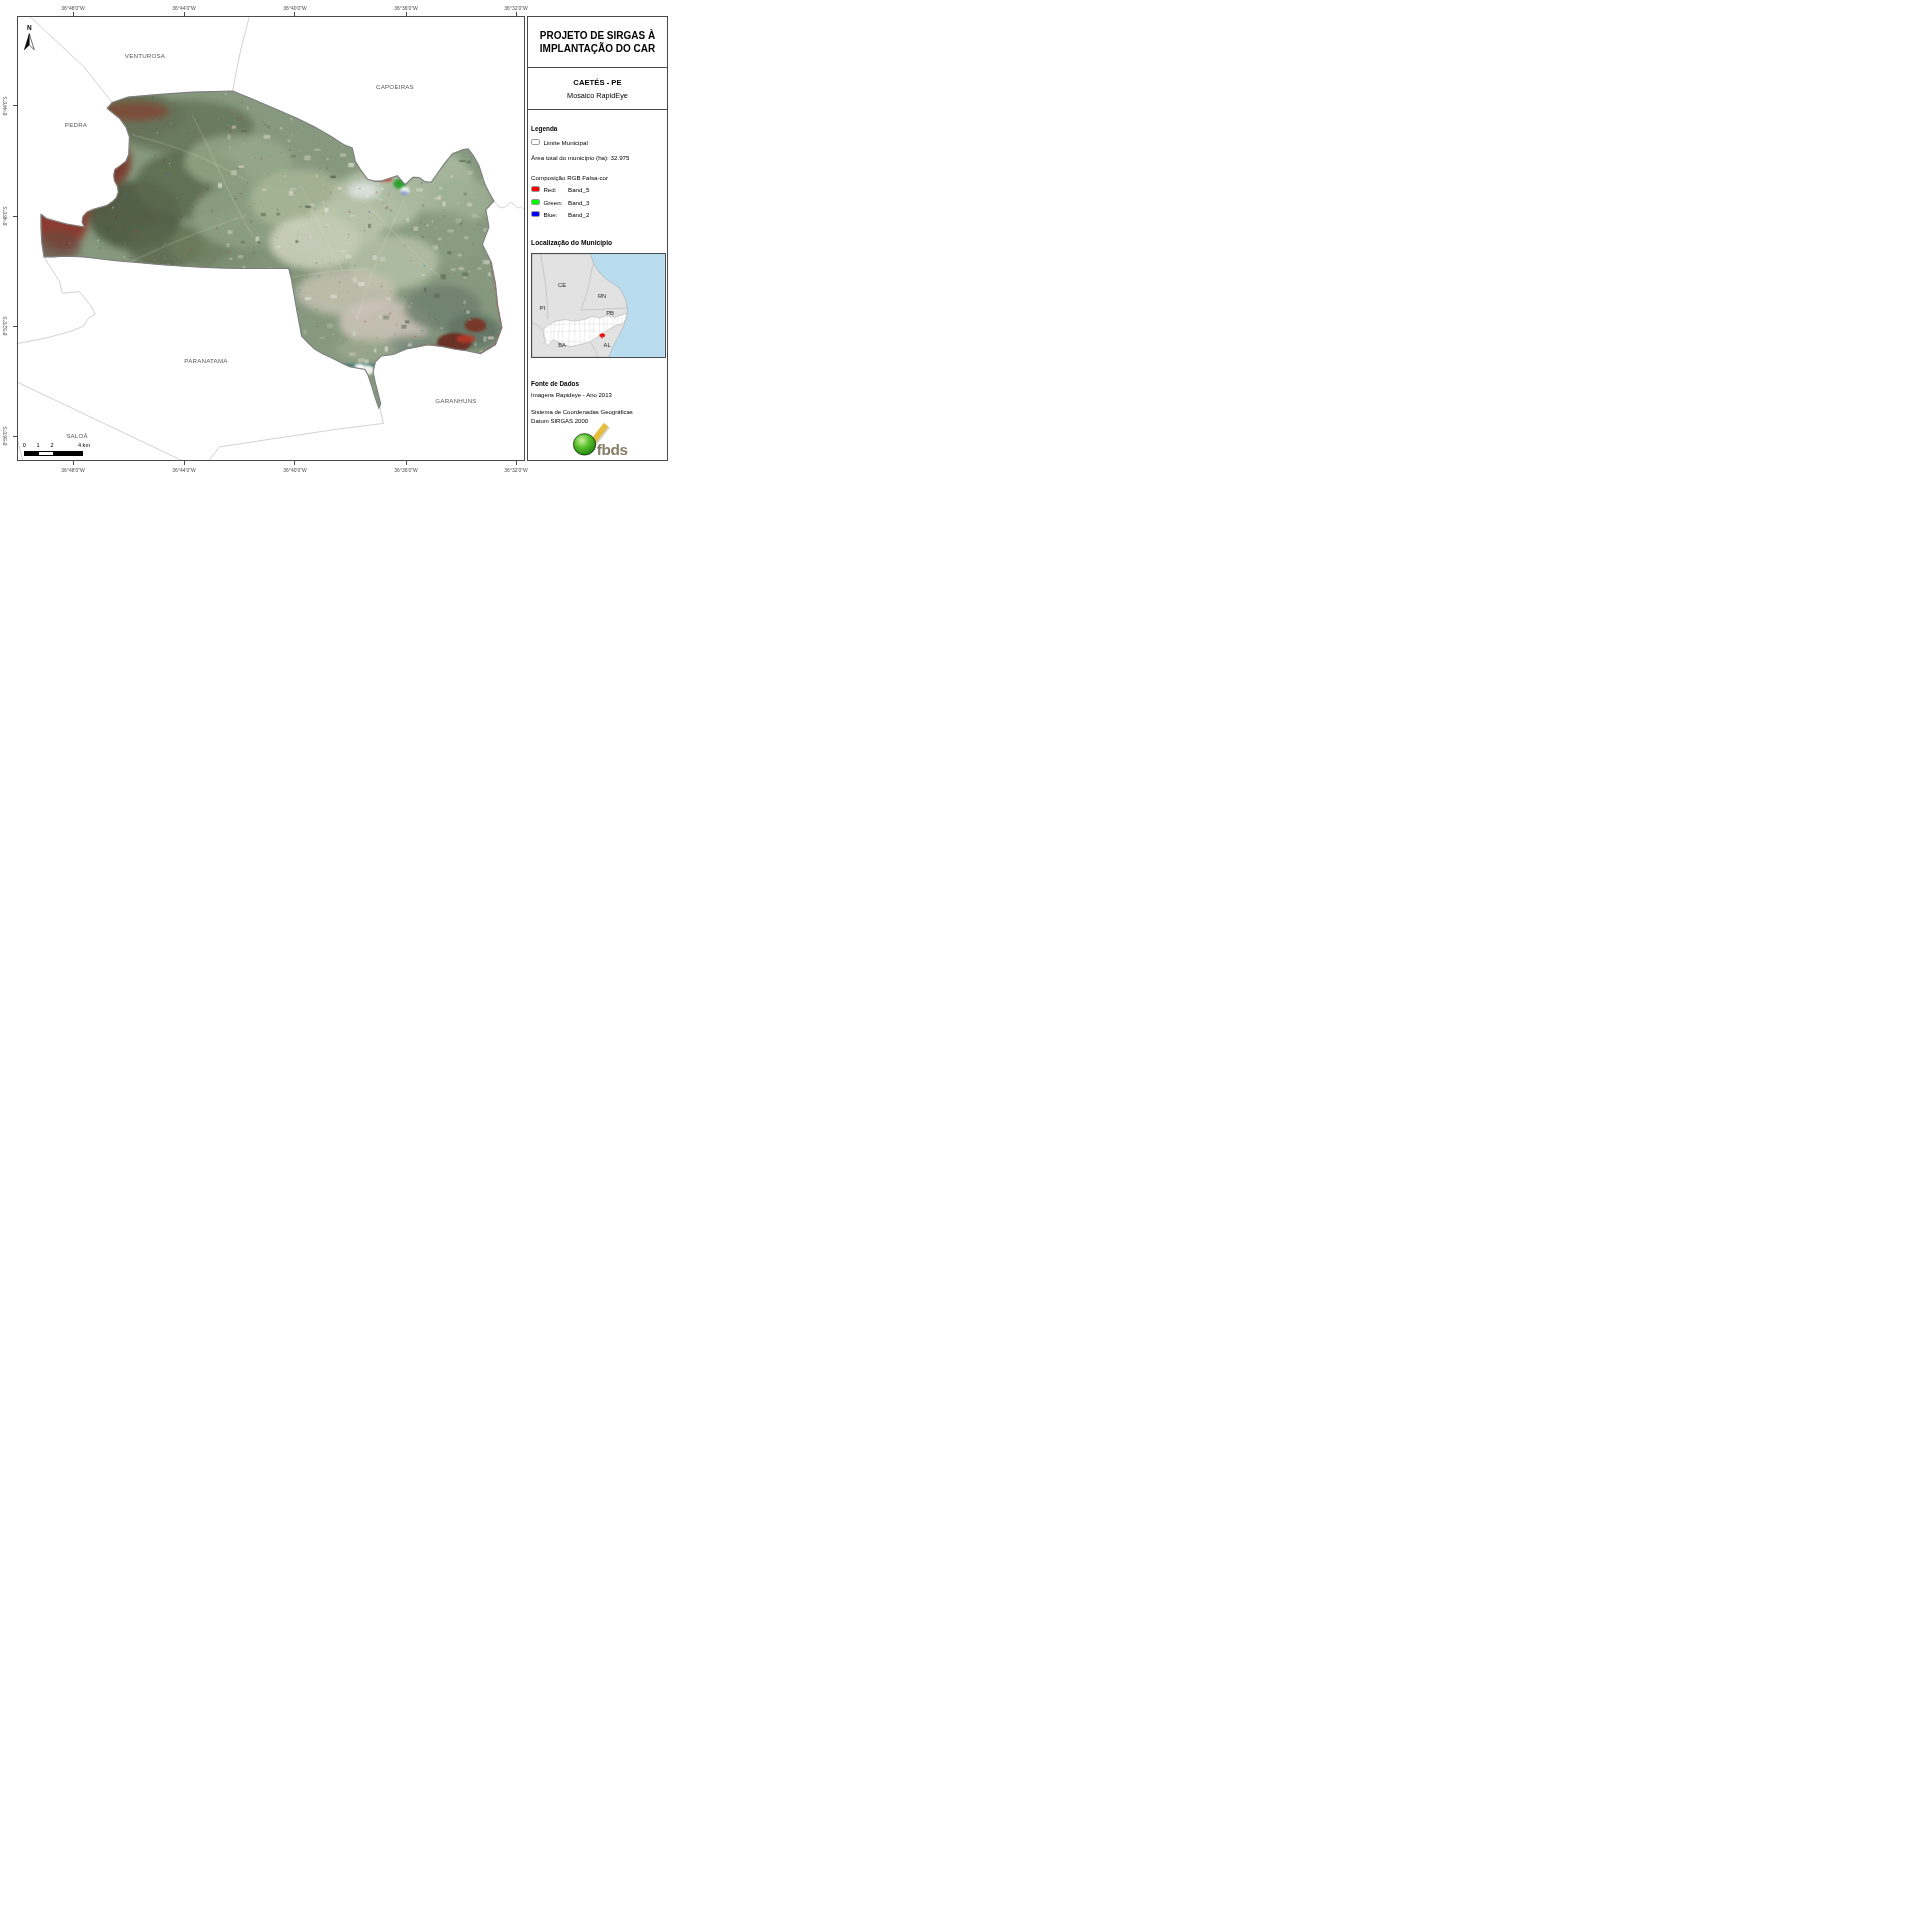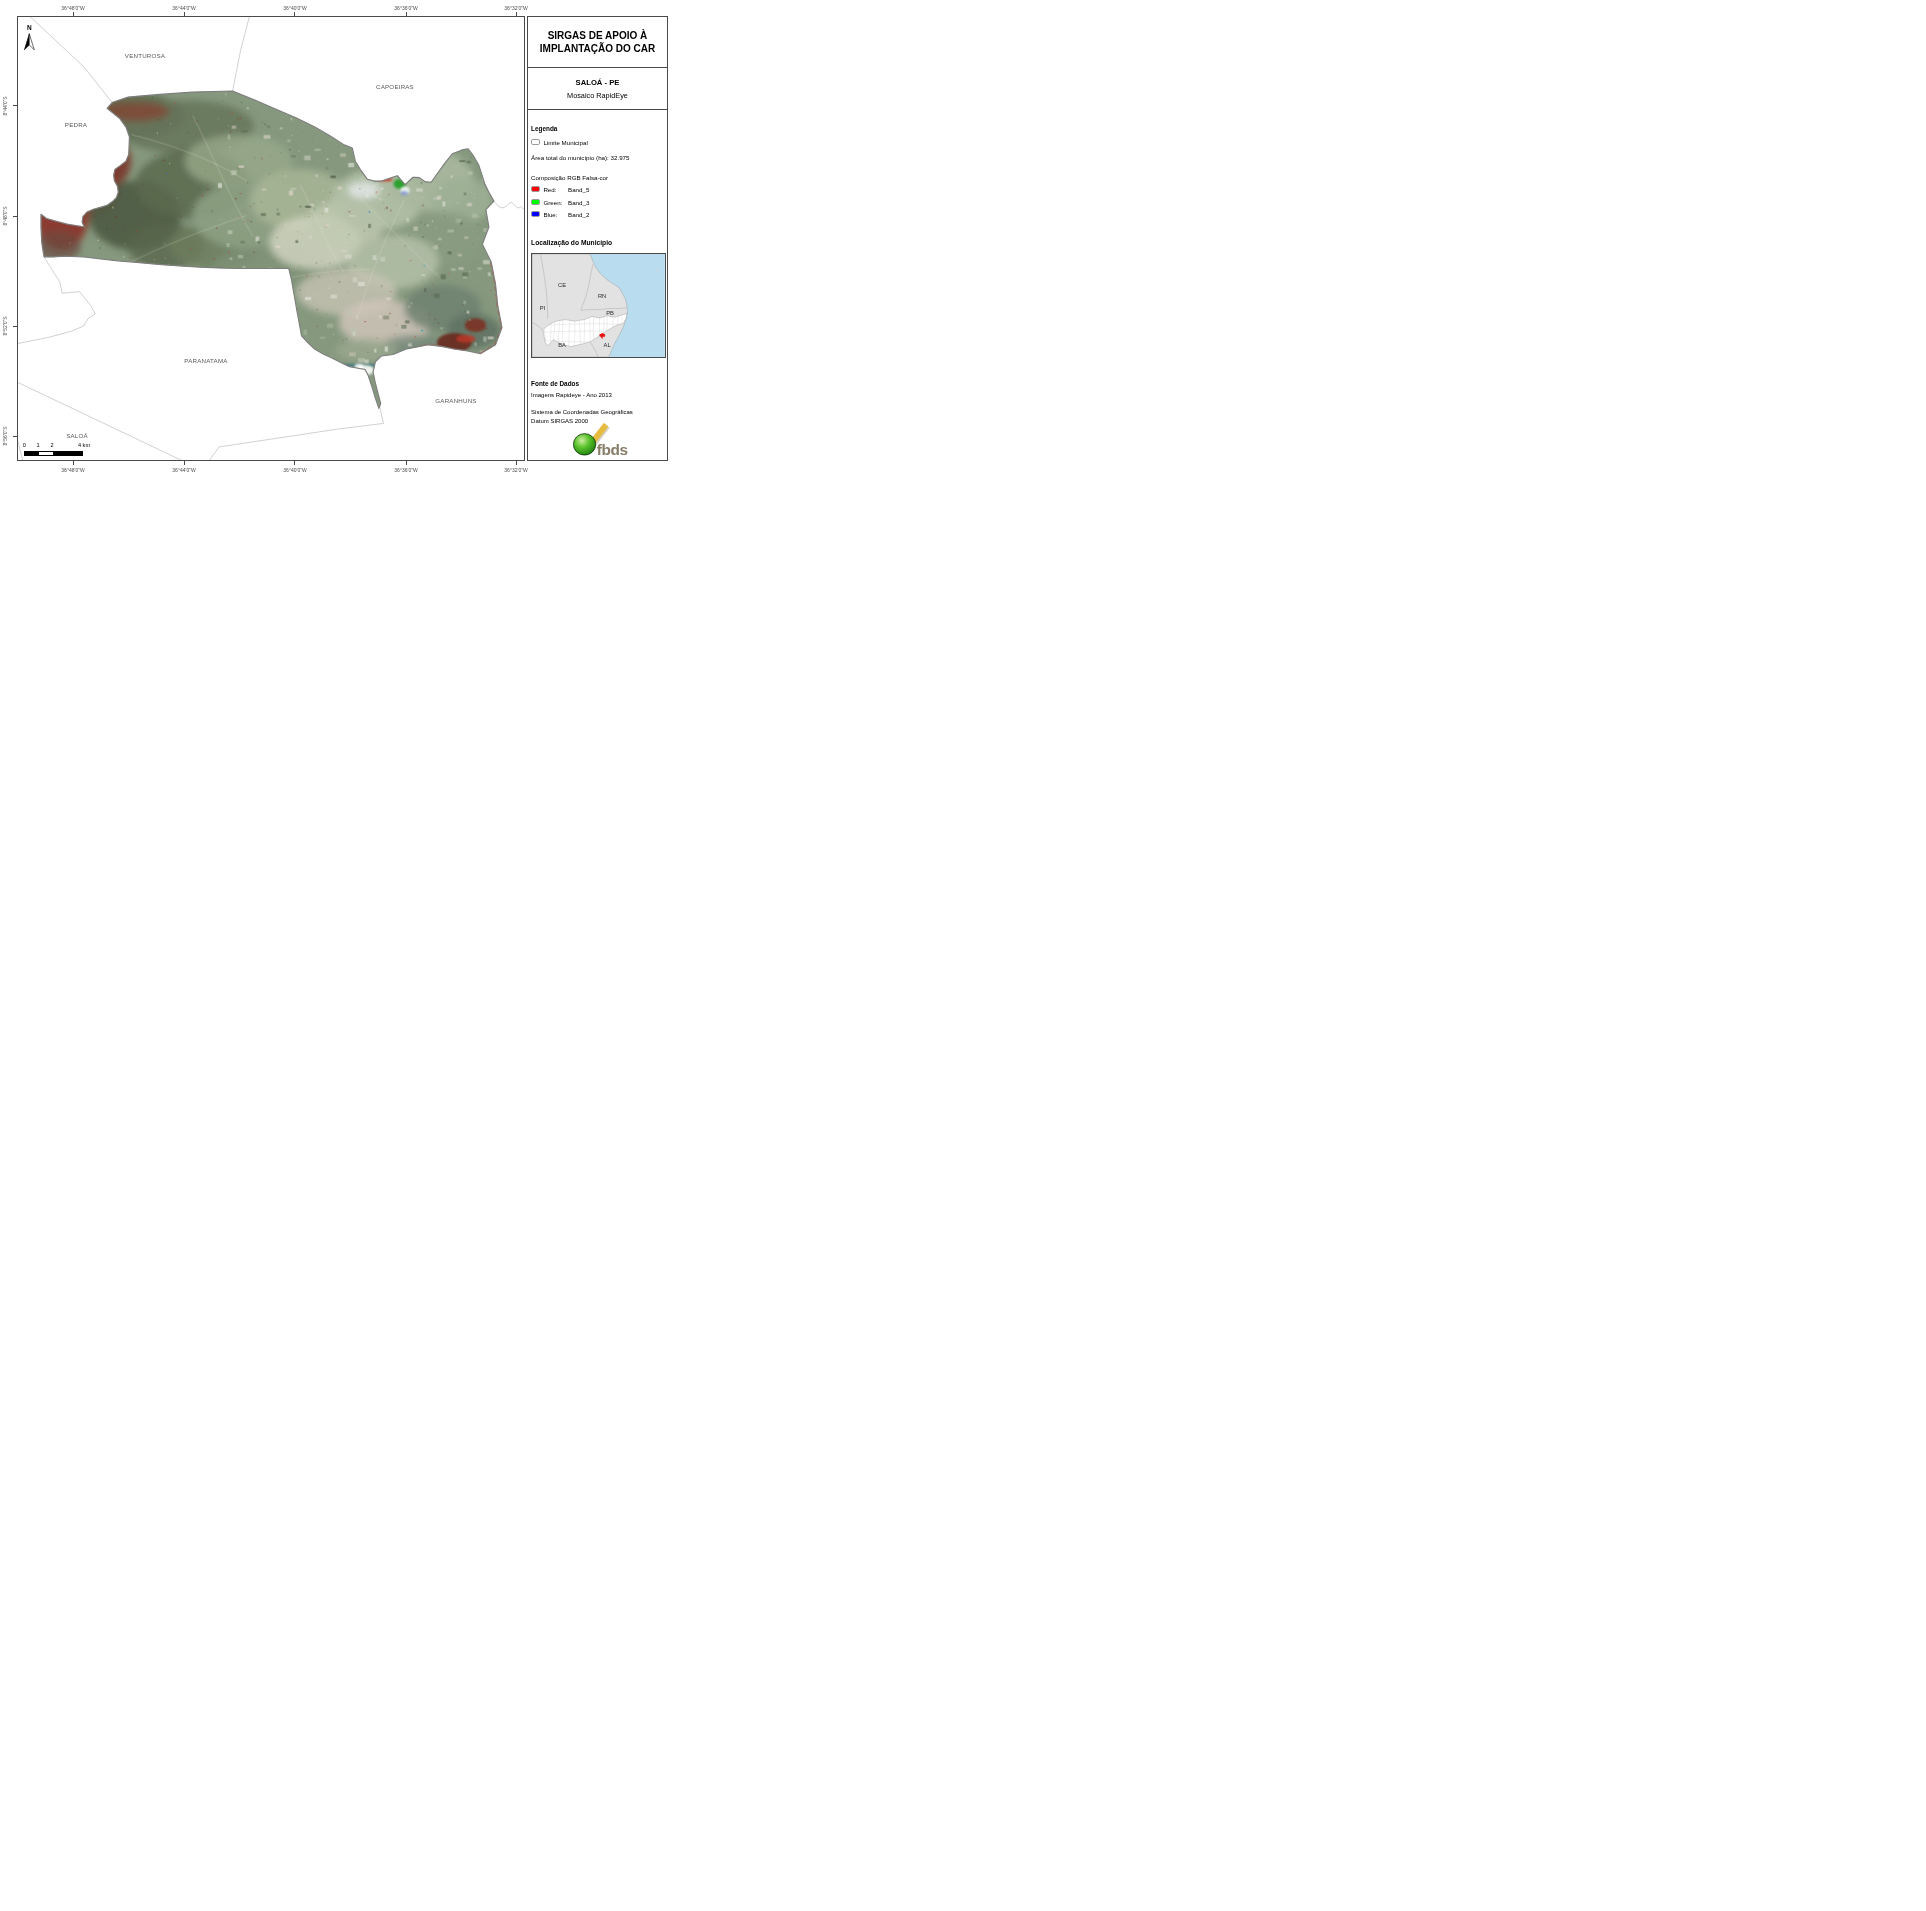--- a/index.html
+++ b/index.html
@@ -977,26 +977,26 @@
         <div class="sb-label" style="left: 61px;">4 km</div>
       </div>
     <div id="sb-bar">
       <div class="sb-seg" style="width:13.7px;background:#000"></div>
       <div class="sb-seg" style="width:14.3px;background:#fff"></div>
       <div class="sb-seg" style="width:29px;background:#000"></div>
     </div>
   </div>
 
   <div class="side-box" id="box-title">
-    <div class="t-line">SIRGAS DE APOIO À</div>
+    <div class="t-line">PROJETO DE SIRGAS À</div>
     <div class="t-line">IMPLANTAÇÃO DO CAR</div>
   </div>
 
   <div class="side-box" id="box-sub">
-    <div class="muni">SALOÁ - PE</div>
+    <div class="muni">CAETÉS - PE</div>
     <div class="prod">Mosaico RapidEye</div>
   </div>
 
   <div class="side-box" id="box-content">
     <div class="c-abs h-bold" style="left:3.1px;top:14.6px;">Legenda</div>
 
     <div class="swatch" style="left:3.1px;top:28.5px;background:#fff;" id="sw-limite"></div>
     <div class="c-abs body-txt" style="left:15.4px;top:28.5px;">Limite Municipal</div>
 
     <div class="c-abs body-txt" style="left:3.1px;top:44px;">Área total do município (ha): 32.975</div>

